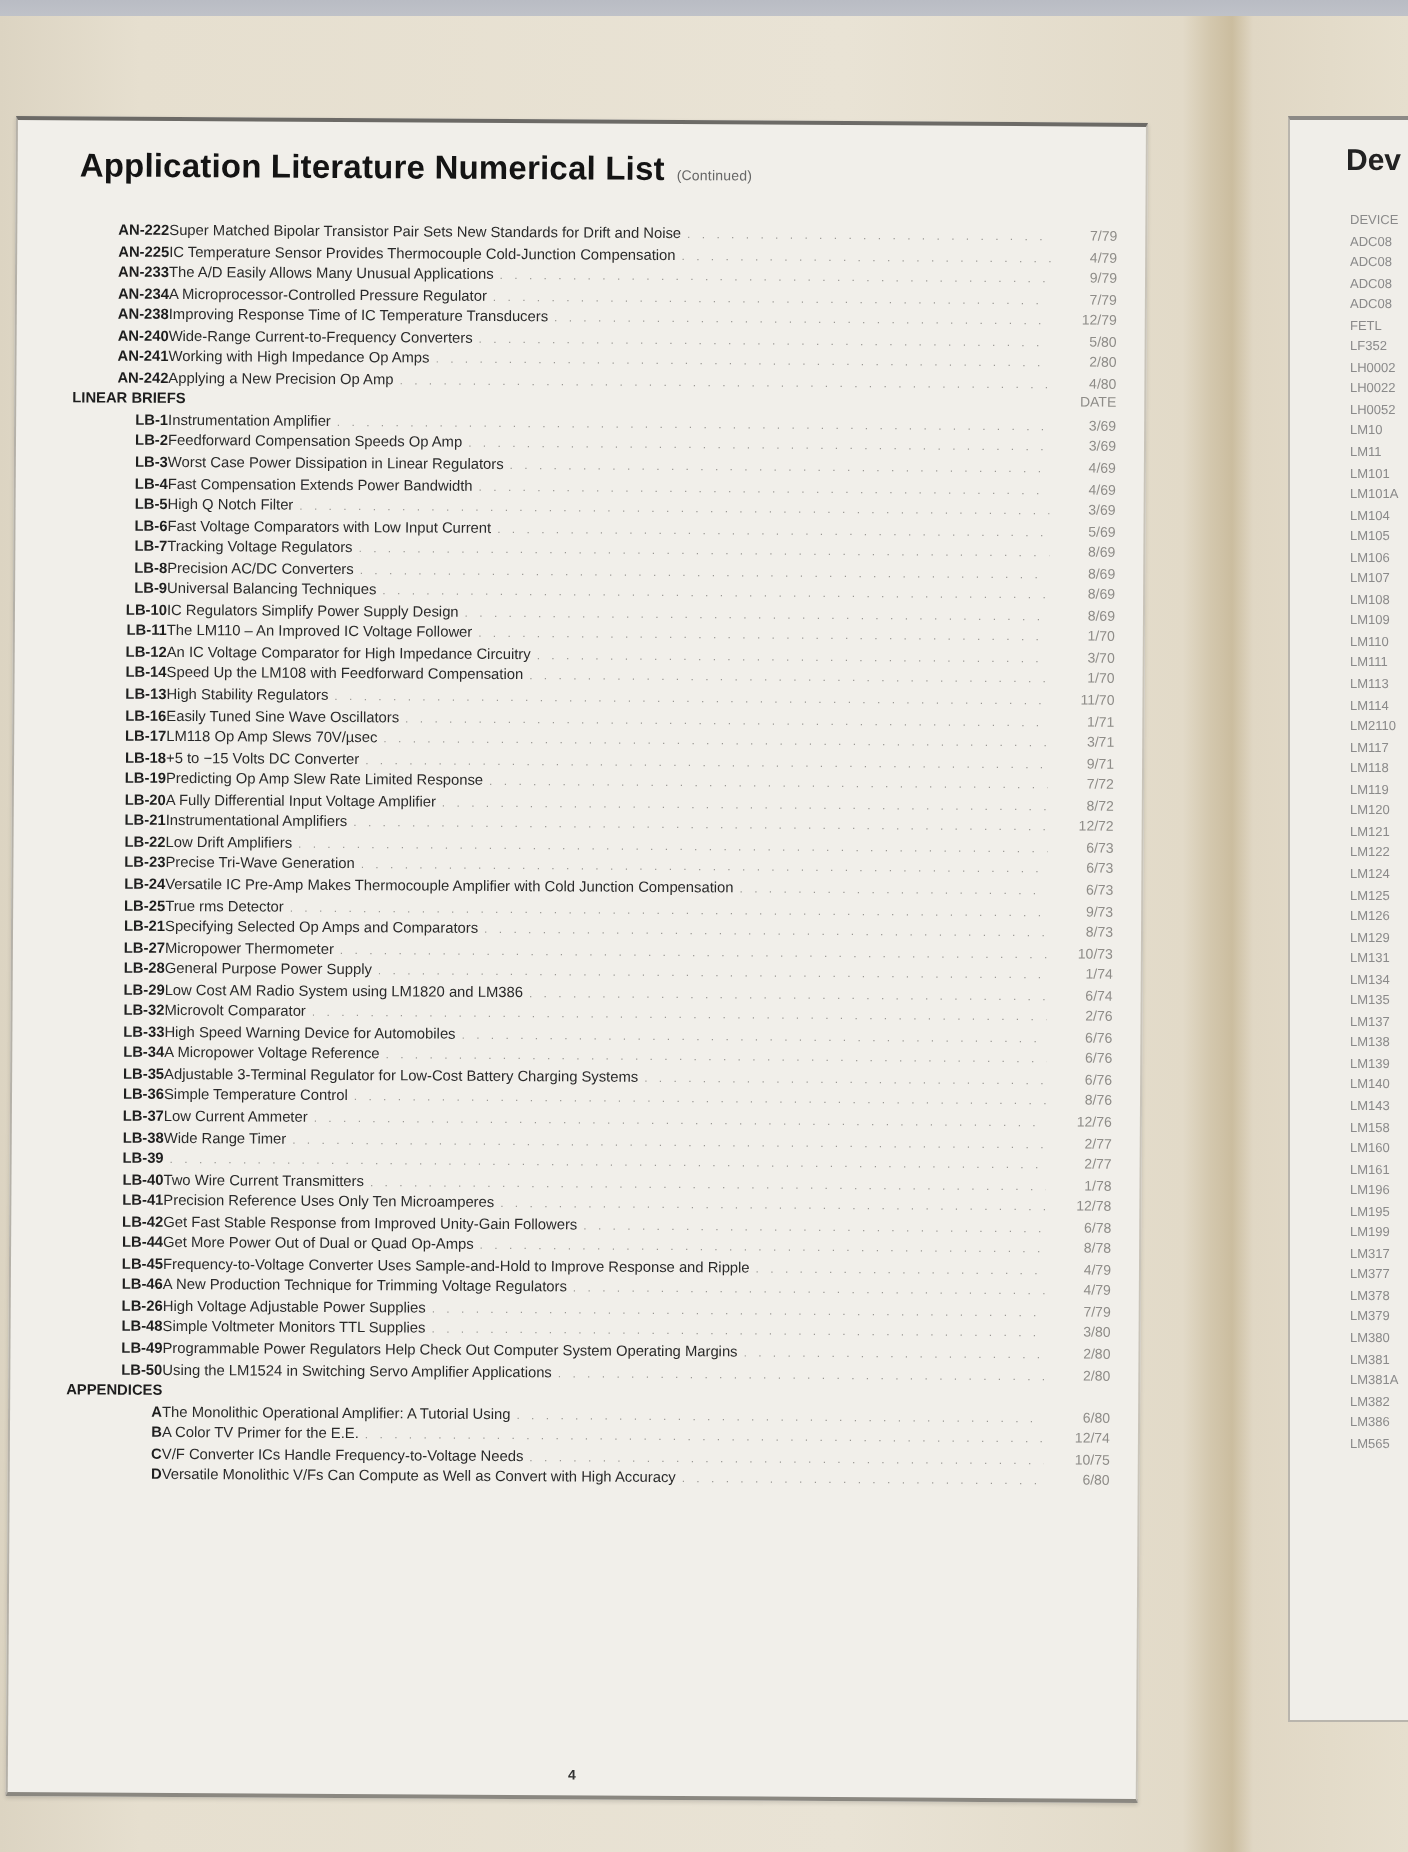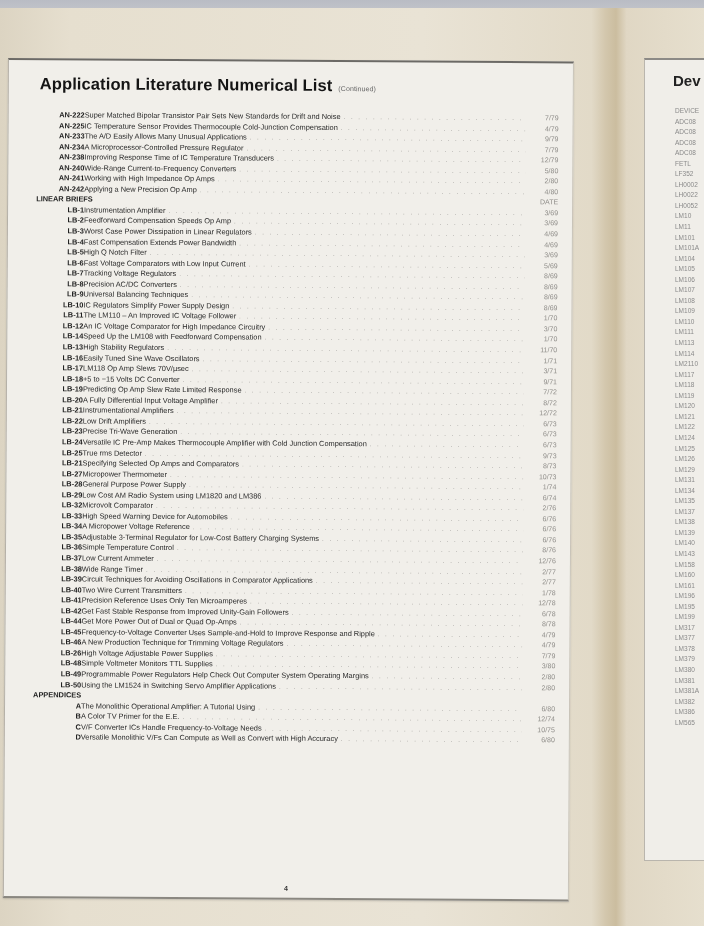--- a/index.html
+++ b/index.html
@@ -335,21 +335,20 @@
             <span class="date">12/76</span>
           </div>
           <div class="row">
             <span class="code">LB-38</span>
             <span class="desc">Wide Range Timer</span>
             <span class="dots"></span>
             <span class="date">2/77</span>
           </div>
           <div class="row">
             <span class="code">LB-39</span>
-            <span class="desc">Circuit Techniques for Avoiding Oscillations in Comparator Applications</span>
             <span class="dots"></span>
             <span class="date">2/77</span>
           </div>
           <div class="row">
             <span class="code">LB-40</span>
             <span class="desc">Two Wire Current Transmitters</span>
             <span class="dots"></span>
             <span class="date">1/78</span>
           </div>
           <div class="row">

